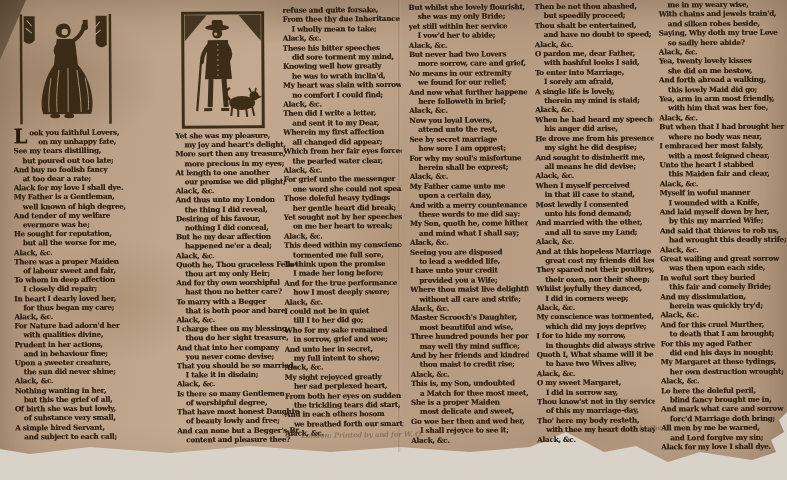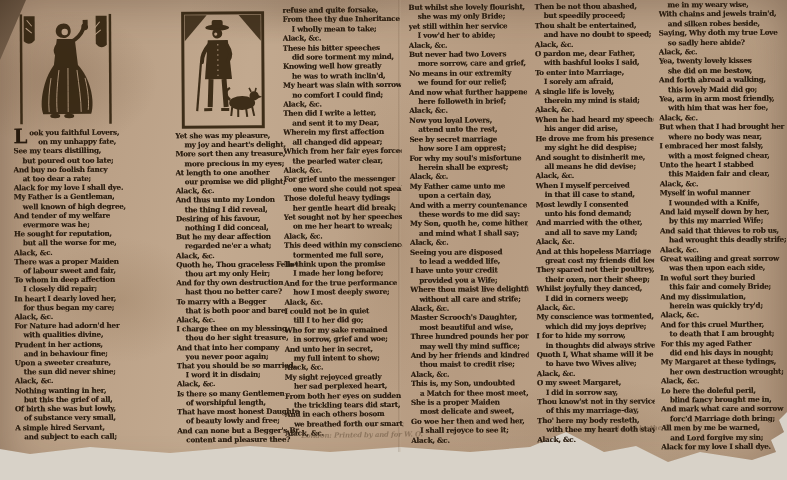--- a/index.html
+++ b/index.html
@@ -179,38 +179,38 @@
         <div class="ln">More sort then any treasure,</div>
         <div class="ln ind">more precious in my eyes;</div>
         <div class="ln">At length to one another</div>
         <div class="ln ind">our promise we did plight;</div>
         <div class="ln">Alack, &amp;c.</div>
         <div class="ln">And thus unto my London</div>
         <div class="ln ind">the thing I did reveal,</div>
         <div class="ln">Desiring of his favour,</div>
         <div class="ln ind">nothing I did conceal,</div>
         <div class="ln">But he my dear affection</div>
-        <div class="ln ind">regarded ne'er a what;</div>
+        <div class="ln ind">happened ne'er a deal;</div>
         <div class="ln">Alack, &amp;c.</div>
         <div class="ln">Quoth he, Thou graceless Fellow,</div>
         <div class="ln ind">thou art my only Heir;</div>
-        <div class="ln">And for thy own destruction</div>
+        <div class="ln">And for thy own worshipful</div>
         <div class="ln ind">hast thou no better care?</div>
         <div class="ln">To marry with a Begger</div>
         <div class="ln ind">that is both poor and bare;</div>
         <div class="ln">Alack, &amp;c.</div>
         <div class="ln">I charge thee on my blessing,</div>
         <div class="ln ind">thou do her sight treasure,</div>
         <div class="ln">And that into her company</div>
-        <div class="ln ind">you never poor again;</div>
+        <div class="ln ind">you never come devise;</div>
         <div class="ln">That you should be so married,</div>
-        <div class="ln ind">I word it in disdain;</div>
+        <div class="ln ind">I take it in disdain;</div>
         <div class="ln">Alack, &amp;c.</div>
         <div class="ln">Is there so many Gentlemen</div>
-        <div class="ln ind">of worshipful length,</div>
+        <div class="ln ind">of worshipful degree,</div>
         <div class="ln">That have most honest Daughters</div>
         <div class="ln ind">of beauty lowly and free;</div>
         <div class="ln">And can none but a Begger's Brat</div>
         <div class="ln ind">content and pleasure thee?</div>
       </div>
     <div class="col" id="col3">
         <div class="ln">refuse and quite forsake,</div>
         <div class="ln">From thee thy due Inheritance</div>
         <div class="ln ind">I wholly mean to take;</div>
         <div class="ln">Alack, &amp;c.</div>

